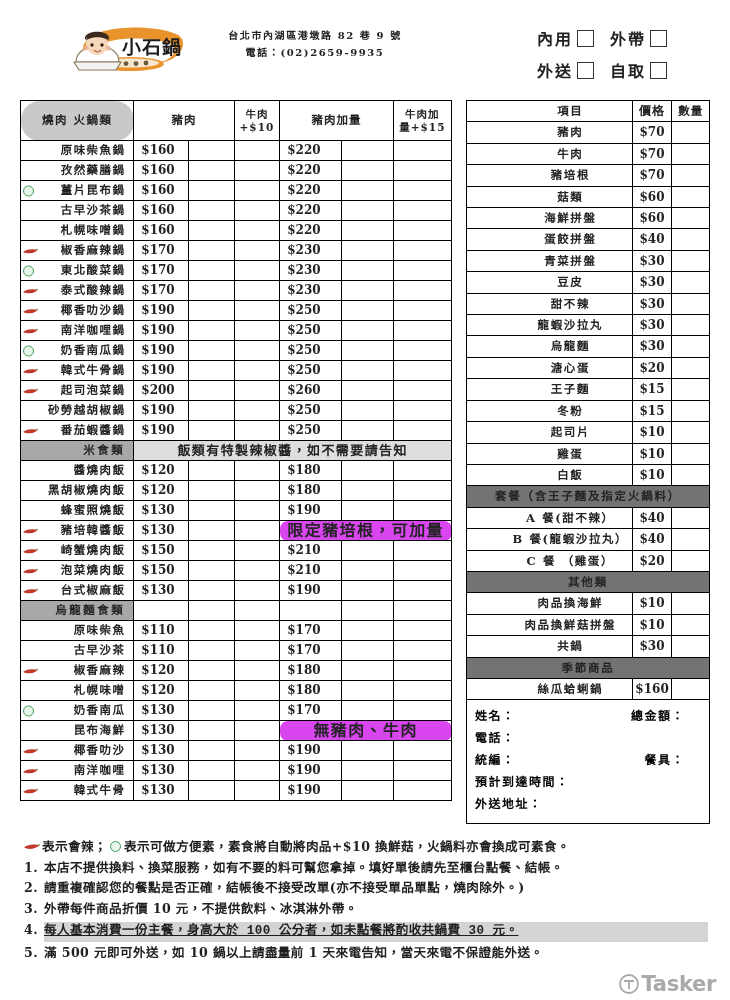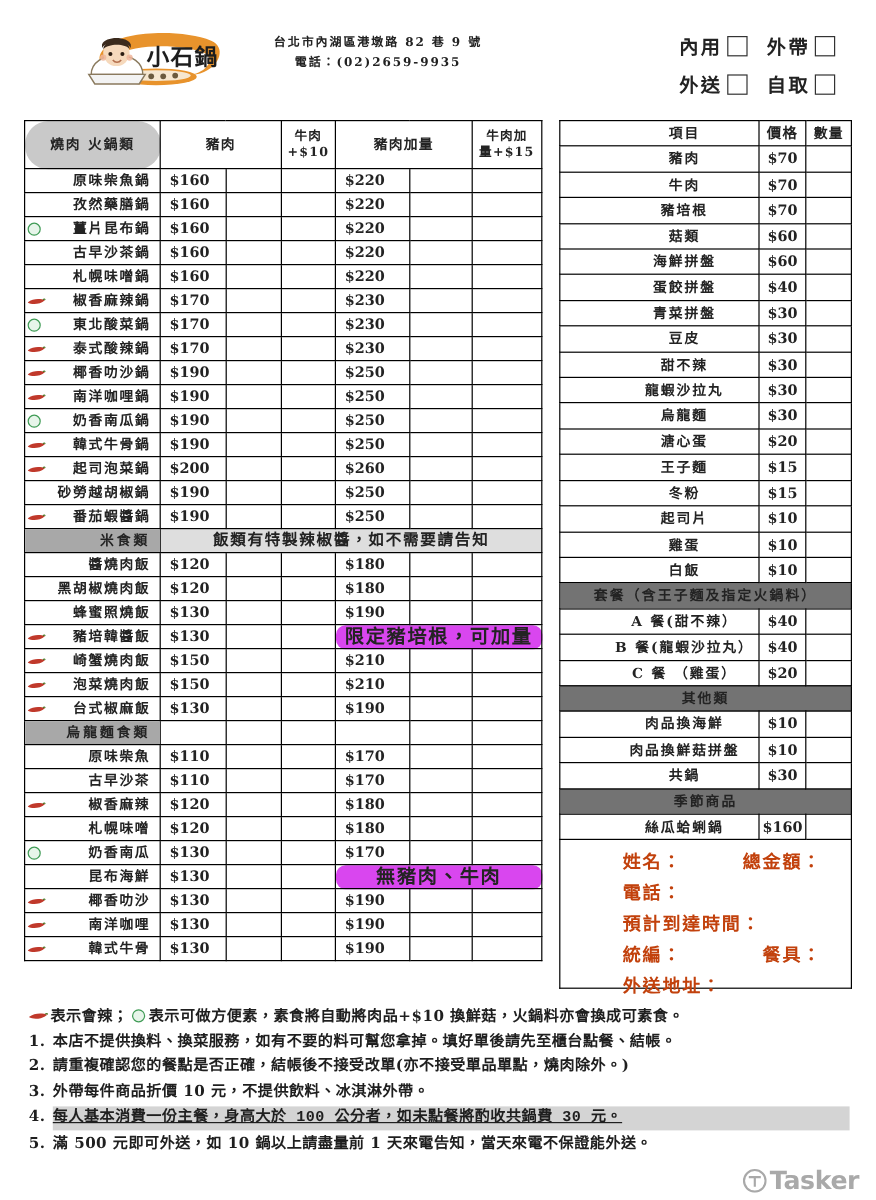--- a/index.html
+++ b/index.html
@@ -17,21 +17,21 @@
   #header { display: flex; align-items: flex-start; padding: 18px 20px 4px 20px; height: 96px; }
   #logo-block { width: 150px; flex: 0 0 150px; padding-left: 52px; padding-top: 6px; }
   .logo-wrap { position: relative; width: 120px; height: 56px; }
   #addr-block { flex: 1 1 auto; padding-top: 10px; text-align: center; padding-right: 30px; }
   .addr-line {
     font-family: "DejaVu Serif", "Liberation Serif", serif;
     font-size: 10px; font-weight: bold; letter-spacing: 1.6px;
     color: #222; line-height: 1.65; white-space: nowrap;
   }
   #order-type { flex: 0 0 220px; padding-top: 8px; padding-right: 14px; }
-  .ot-row { display: flex; justify-content: flex-end; gap: 16px; margin-bottom: 8px; padding-left: 18px; }
+  .ot-row { display: flex; justify-content: center; gap: 16px; margin-bottom: 8px; padding-left: 18px; }
   .ot-item { display: flex; align-items: center; gap: 4px; }
   .ot-label {
     font-family: "DejaVu Serif", "Liberation Serif", serif;
     font-size: 16px; font-weight: bold; letter-spacing: 2px; color: #222;
   }
   .ot-box { width: 17px; height: 17px; border: 1.6px solid #333; background: #fff; }
 
   
   #main { display: flex; padding: 4px 20px 0 20px; gap: 14px; height: 735px; }
   #left-col { flex: 0 0 432px; }
@@ -75,21 +75,21 @@
   .r-name { width: 104px; letter-spacing: 1.6px; padding-left: 42px; }
   .r-price { width: 38px; font-size: 12px; }
   .r-qty { width: 36px; }
   .r-cat td { background: #737373; letter-spacing: 1.8px; }
 
   
   #form-box { border: 1px solid #000; border-top: none; padding: 6px 8px 4px 8px; height: 124px; }
   .f-row { display: flex; margin-bottom: 5px; }
   .f-label {
     font-family: "DejaVu Serif", "Liberation Serif", serif;
-    font-size: 15px; font-weight: bold; letter-spacing: 1.5px; color: #c2410c; margin-left: 44px;
+    font-size: 12px; font-weight: bold; letter-spacing: 1.5px; color: #000000;
   }
   .f-second { margin-left: auto; padding-right: 16px; }
 
   
   #footer { padding: 6px 22px 0 24px; }
   .note0 {
     font-family: "DejaVu Serif", "Liberation Serif", serif;
     font-size: 12.6px; font-weight: bold; letter-spacing: 0.4px;
     color: #1f1f1f; display: flex; align-items: center; line-height: 1.55;
     margin-bottom: 1px;
@@ -670,25 +670,25 @@
 
     <div id="form-box">
       <div class="f-row">
         <span class="f-label">姓名：</span>
         <span class="f-label f-second">總金額：</span>
       </div>
       <div class="f-row">
         <span class="f-label">電話：</span>
       </div>
       <div class="f-row">
-        <span class="f-label">預計到達時間：</span>
-      </div>
-      <div class="f-row">
         <span class="f-label">統編：</span>
         <span class="f-label f-second">餐具：</span>
+      </div>
+      <div class="f-row">
+        <span class="f-label">預計到達時間：</span>
       </div>
       <div class="f-row">
         <span class="f-label">外送地址：</span>
       </div>
     </div>
   </div>
 </div>
 
 <div id="footer">
   <div class="note0">

